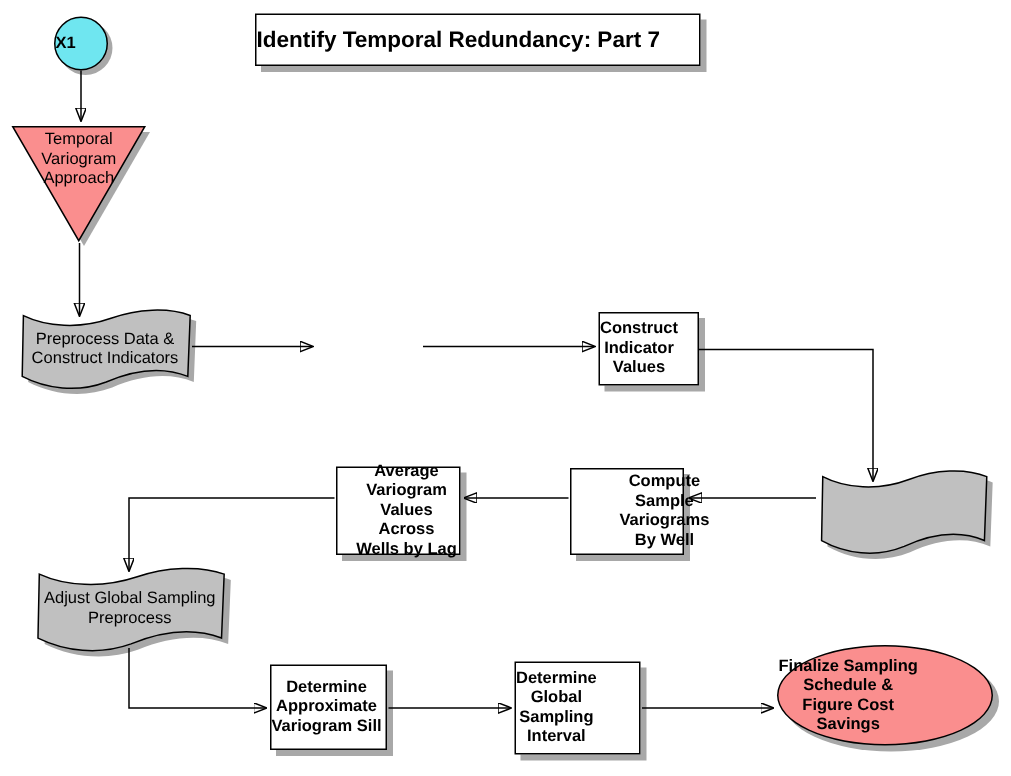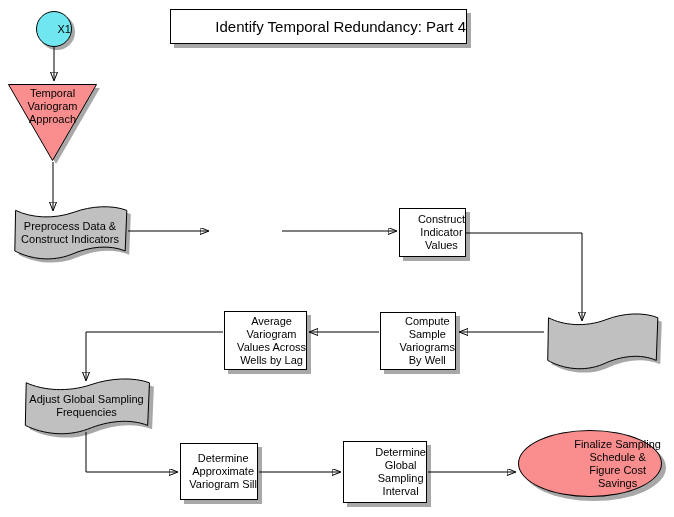--- a/index.html
+++ b/index.html
@@ -4,21 +4,21 @@
 <style>
   html,body{margin:0;padding:0;background:#fff;}
   .canvas{
     position:relative;width:674px;height:517px;background:#fff;overflow:hidden;
     font-family:"Liberation Sans",sans-serif;color:#000;
   }
   .node{position:absolute;box-sizing:border-box;}
   .label{
     white-space:pre-line;text-align:center;font-size:11px;line-height:13px;color:#000;
   }
-  .flex-center{display:flex;align-items:center;justify-content:flex-end;}
+  .flex-center{display:flex;align-items:center;justify-content:flex-start;font-weight:bold;}
 
   .title-box{
     background:#fff;border:1px solid #000;
     box-shadow:4px 4px 0 var(--shadow,#a8a8a8);
   }
   .title-box .label{font-size:15px;line-height:17px;white-space:nowrap;}
 
   .circle{
     border-radius:50%;background:var(--cyan,#6fe6f0);border:1px solid #000;
     box-shadow:3px 3px 0 var(--shadow,#a8a8a8);
@@ -51,21 +51,21 @@
 
 <div class="canvas">
 
   <div class="shape-layer">
 
     <div class="node circle flex-center" style="left:36px;top:11px;width:36px;height:36px;">
       <span class="label">X1</span>
     </div>
 
     <div class="node title-box flex-center" style="left:170px;top:9px;width:297px;height:35px;">
-      <span class="label">Identify Temporal Redundancy: Part 4</span>
+      <span class="label">Identify Temporal Redundancy: Part 7</span>
     </div>
 
     <div class="node triangle" style="left:8px;top:84px;width:89px;height:77px;">
       <svg class="shape-svg" viewBox="0 0 89 77" preserveAspectRatio="none">
         <polygon class="tri-shadow" points="4,4 92,4 48,80"></polygon>
         <polygon class="tri-fill" points="0.5,0.5 88.5,0.5 44.5,76.5"></polygon>
       </svg>
       <span class="label">Temporal
 Variogram
 Approach</span>
@@ -107,21 +107,21 @@
 Values Across
 Wells by Lag</span>
     </div>
 
     <div class="node wave" style="left:20px;top:375px;width:133px;height:62px;">
       <svg class="shape-svg" viewBox="0 0 150 64" preserveAspectRatio="none">
         <path class="wave-shadow" transform="translate(5,4)" d="M7,8 C26,16 54,18 80,10 C102,3 128,2 146,8 L144,52 C124,45 100,47 76,56 C52,64 26,61 6,52 Z"></path>
         <path class="wave-fill" d="M7,8 C26,16 54,18 80,10 C102,3 128,2 146,8 L144,52 C124,45 100,47 76,56 C52,64 26,61 6,52 Z"></path>
       </svg>
       <span class="label">Adjust Global Sampling
-Frequencies</span>
+Preprocess</span>
     </div>
 
     <div class="node rect flex-center" style="left:180px;top:443px;width:78px;height:57px;">
       <span class="label">Determine
 Approximate
 Variogram Sill</span>
     </div>
 
     <div class="node rect flex-center" style="left:343px;top:441px;width:84px;height:62px;">
       <span class="label">Determine

